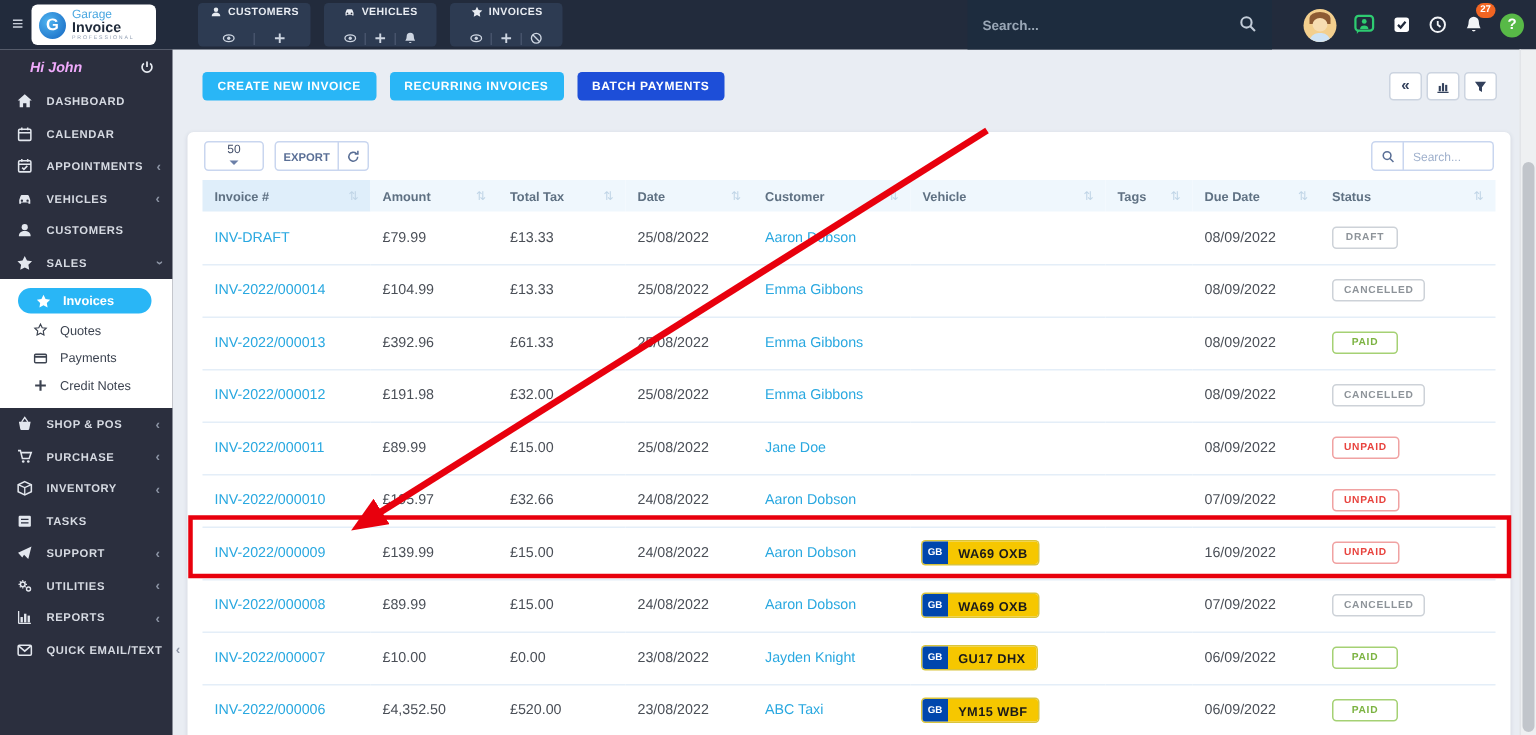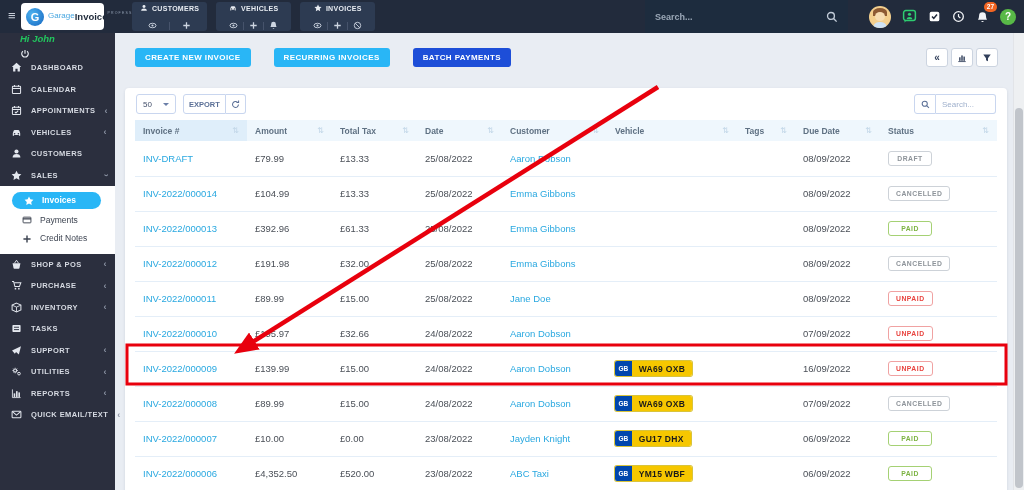--- a/index.html
+++ b/index.html
@@ -5,21 +5,21 @@
   * { box-sizing: border-box; margin: 0; padding: 0; }
   html,body { width:1024px; height:490px; overflow:hidden; }
   body { font-family:"Liberation Sans", sans-serif; background:#e9edf3; position:relative; }
   .svgic { display:inline-block; vertical-align:middle; }
 
   
   .header { position:absolute; top:0; left:0; width:1024px; height:33px; background:#222b3c; z-index:5; }
   .hamburger { position:absolute; left:8px; top:8px; color:#c7cdd8; font-size:13px; line-height:16px; cursor:pointer; }
   .logo { position:absolute; left:21px; top:3px; width:83px; height:27px; background:#fff; border-radius:4px; display:flex; align-items:center; padding:0 5px; gap:4px; }
   .gmark { width:18px; height:18px; border-radius:50%; background:radial-gradient(circle at 35% 35%, #4db3f0, #1565c0); color:#fff; font-weight:bold; font-size:11px; display:flex; align-items:center; justify-content:center; flex:0 0 18px; }
-  .ltxt { display:flex; line-height:1; }
+  .ltxt { display:flex; flex-direction:column; line-height:1; }
   .ltxt .l1 { color:#4aa7e0; font-size:8px; }
   .ltxt .l2 { color:#1f2a3a; font-weight:bold; font-size:9.5px; }
   .ltxt .l3 { color:#93a0b4; font-size:3.5px; letter-spacing:1.2px; }
   .qpanels { position:absolute; left:132px; top:2px; display:flex; gap:9px; }
   .qpanel { background:#2d3b52; border-radius:3px; height:29px; padding:2px 8px 1px; display:flex; flex-direction:column; justify-content:space-between; min-width:48px; }
   .qtop { display:flex; align-items:center; justify-content:center; gap:4px; color:#e8ecf2; font-size:7px; font-weight:bold; letter-spacing:.3px; }
   .qtop svg { width:8px; height:8px; color:#e8ecf2; }
   .qact { display:flex; align-items:center; justify-content:space-around; }
   .qbtn { display:flex; align-items:center; cursor:pointer; padding:0 5px; }
   .qbtn svg { width:9px; height:9px; color:#cdd5e1; }
@@ -35,49 +35,49 @@
   .avatar .body { position:absolute; bottom:0; left:4px; width:14px; height:6px; border-radius:6px 6px 0 0; background:#cfe3f5; }
   .hic { position:relative; cursor:pointer; display:flex; align-items:center; }
   .hic svg { width:13px; height:13px; }
   .hic.agent svg { color:#2ecc71; width:15px; height:15px; }
   .hic.check svg, .hic.clock svg, .hic.bell svg { color:#f2f4f7; }
   .nbadge { position:absolute; top:-6px; right:-8px; background:#f26522; color:#fff; font-size:6.5px; font-weight:bold; padding:1.5px 3px; border-radius:6px; }
   .help { width:16px; height:16px; border-radius:50%; background:#58b947; color:#fff; font-size:10px; font-weight:bold; display:flex; align-items:center; justify-content:center; cursor:pointer; }
 
   
   .sidebar { position:absolute; top:33px; left:0; width:115px; bottom:0; background:#2b2f3e; z-index:4; }
-  .greet { height:24px; display:flex; padding:0 12px 0 20px; color:#22c55e;flex-direction:column; }
+  .greet { height:24px; display:flex; align-items:center; padding:0 12px 0 20px; color:#f0abfc; }
   .greet .gname { font-style:italic; font-size:9.5px; font-weight:bold; flex:1; }
   .greet svg { width:10px; height:10px; color:#e8ecf2; cursor:pointer; }
   .sitem { height:21.5px; display:flex; align-items:center; gap:9px; padding:0 8px 0 11px; color:#d6dae2; font-size:7.5px; font-weight:bold; letter-spacing:.4px; cursor:pointer; }
   .sitem svg { width:11px; height:11px; color:#e3e7ee; flex:0 0 11px; }
   .sitem .slb { flex:1; white-space:nowrap; }
   .chev { color:#8d95a5; font-size:9px; font-weight:bold; }
   .chev.down { display:inline-block; transform:rotate(-90deg); }
   .submenu { background:#fff; padding:5px 0 6px; }
   .sub { height:18.5px; display:flex; align-items:center; gap:8px; padding:0 8px 0 22px; color:#3c4350; font-size:8.5px; cursor:pointer; }
   .sub svg { width:10px; height:10px; color:#3c4350; flex:0 0 10px; }
   .sub.active { background:#29b6f6; color:#fff; border-radius:10px; margin:1px 14px 2px 12px; padding:0 8px 0 12px; height:16.5px; font-weight:bold; }
   .sub.active svg { color:#fff; }
   .cbadge { font-size:6.5px; font-weight:bold; padding:1.5px 4px; border-radius:2px; background:#7b8494; color:#fff; }
   .cbadge.b1 { background:#4d6fe8; }
 
   
   .main { position:absolute; left:115px; top:33px; right:0; bottom:0; background:#e9edf3; }
-  .tbar { position:absolute; top:15px; left:20px; display:flex; gap:23px; }
+  .tbar { position:absolute; top:15px; left:20px; display:flex; gap:9px; }
   .btn { height:19px; padding:0 10px; border:none; border-radius:3px; background:#29b6f6; color:#fff; font-family:inherit; font-size:8px; font-weight:bold; letter-spacing:.4px; cursor:pointer; }
   .btn.green { background:#1d4ed8; }
   .tbar-r { position:absolute; top:15px; right:26px; display:flex; gap:3px; }
   .mini { width:22px; height:19px; background:#fff; border:1px solid #ccd4e0; border-radius:3px; display:flex; align-items:center; justify-content:center; color:#33415c; font-size:10px; font-weight:bold; cursor:pointer; }
   .mini svg { width:10px; height:10px; }
 
   .card { position:absolute; top:55px; left:10px; right:17px; bottom:-12px; background:#fff; border-radius:4px; box-shadow:0 1px 3px rgba(40,60,90,.12); }
   .controls { height:32px; display:flex; align-items:center; justify-content:space-between; padding:0 11px; }
   .cl { display:flex; align-items:center; gap:7px; }
-  .pgsize { width:40px; height:20px; border:1px solid #c9d6ef; border-radius:3px; display:flex; align-items:center; justify-content:space-between; padding:0 6px; font-size:8px; color:#44506b; cursor:pointer; background:#fff; }
+  .pgsize { width:40px; height:20px; border:1px solid #c9d6ef; border-radius:3px; display:flex; align-items:center; justify-content:space-between; padding:0 6px; font-size:8px; color:#44506b; cursor:pointer; background:#fff;flex-direction:column; }
   .tri { width:0; height:0; border:3px solid transparent; border-top-color:#6b7fa8; margin-top:3px; }
   .grp { display:flex; }
   .grp .gbtn { height:20px; background:#fff; border:1px solid #c9d6ef; display:flex; align-items:center; justify-content:center; color:#5a6f96; font-size:7.5px; font-weight:bold; padding:0 5px; cursor:pointer; }
   .grp .gbtn:first-child { border-radius:3px 0 0 3px; }
   .grp .gbtn:last-child { border-radius:0 3px 3px 0; border-left:none; }
   .grp .gbtn svg { width:9px; height:9px; }
   .srch { display:flex; }
   .srch .sbtn { width:22px; height:20px; border:1px solid #c9d6ef; border-radius:3px 0 0 3px; display:flex; align-items:center; justify-content:center; color:#5a6f96; cursor:pointer; background:#fff; }
   .srch .sbtn svg { width:9px; height:9px; }
   .srch input { width:60px; height:20px; border:1px solid #c9d6ef; border-left:none; border-radius:0 3px 3px 0; font-size:8px; padding:0 6px; outline:none; color:#44506b; font-family:inherit; }
@@ -302,20 +302,26 @@
     </div>
   <div class="submenu">
       <div class="sub active">
         <span><svg class="svgic" viewBox="0 0 14 14" aria-hidden="true">
             <path d="M7 .8l1.9 3.9 4.3.6-3.1 3 .7 4.3L7 10.6l-3.8 2 .7-4.3-3.1-3 4.3-.6z" fill="currentColor"></path>
           </svg></span>
         <span>Invoices</span>
       </div>
       <div class="sub">
         <span><svg class="svgic" viewBox="0 0 14 14" aria-hidden="true">
+            <path d="M7 1.6l1.6 3.3 3.7.5-2.7 2.6.6 3.6L7 9.9l-3.2 1.7.6-3.6L1.7 5.4l3.7-.5z" fill="none" stroke="currentColor" stroke-width="1.1"></path>
+          </svg></span>
+        <span>Quotes</span>
+      </div>
+      <div class="sub">
+        <span><svg class="svgic" viewBox="0 0 14 14" aria-hidden="true">
             <rect x="1.5" y="3" width="11" height="8" rx="1" fill="none" stroke="currentColor" stroke-width="1.3"></rect>
             <path d="M1.5 5.4h11" stroke="currentColor" stroke-width="1.8"></path>
           </svg></span>
         <span>Payments</span>
       </div>
       <div class="sub">
         <span><svg class="svgic" viewBox="0 0 14 14" aria-hidden="true">
             <path d="M6 2h2v4h4v2H8v4H6V8H2V6h4z" fill="currentColor"></path>
           </svg></span>
         <span>Credit Notes</span>

